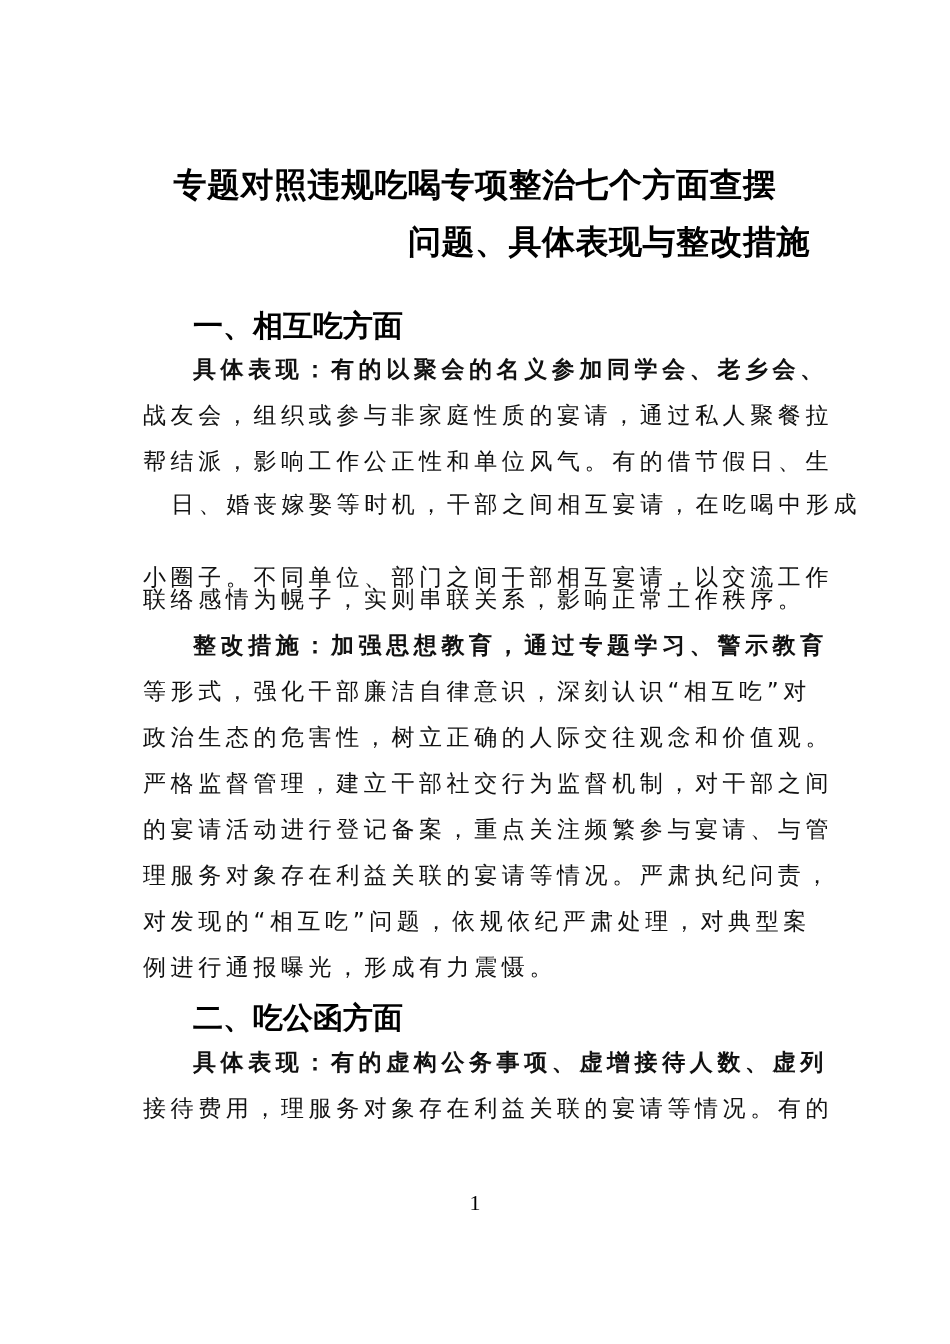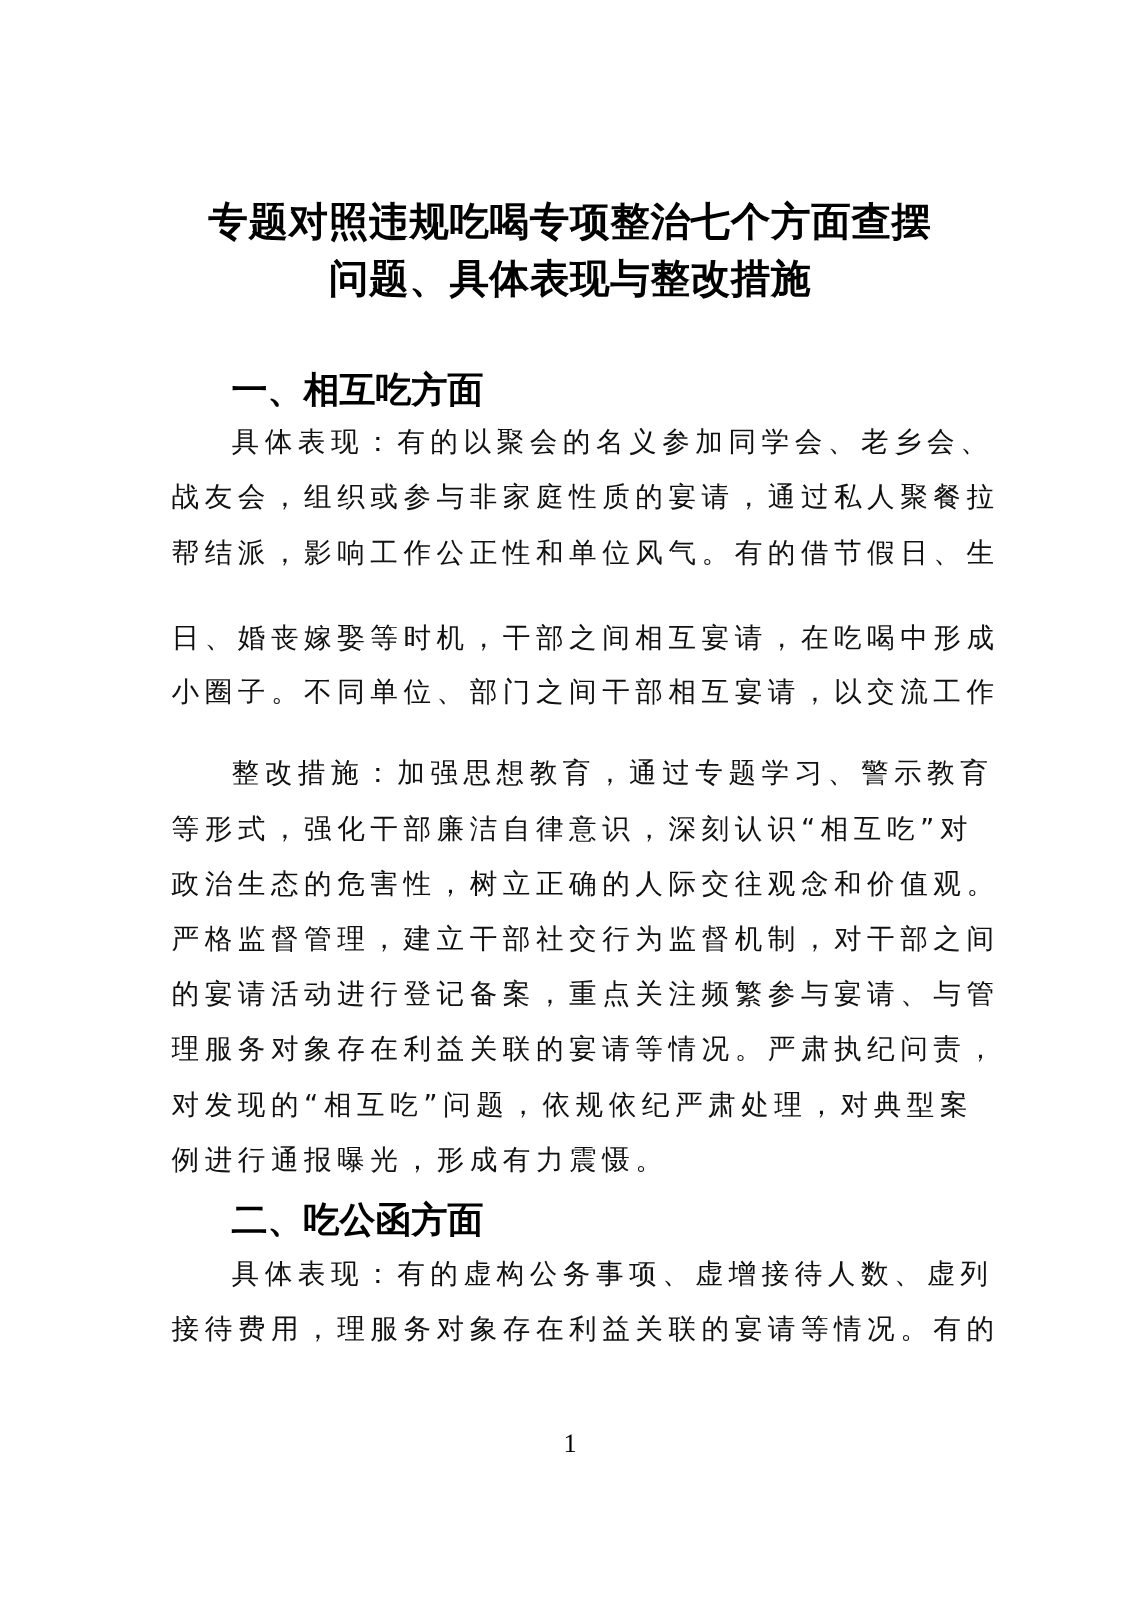--- a/index.html
+++ b/index.html
@@ -5,28 +5,28 @@
     html, body { margin: 0; padding: 0; background: #ffffff; }
     body { width: 950px; height: 1344px; position: relative; overflow: hidden; }
     .page { position: absolute; left: 0; top: 0; width: 796px; height: 1344px; background: #ffffff; }
     .title {
       position: absolute; left: 140px; width: 670px; text-align: center;
       font-family: "DejaVu Serif", "Liberation Serif", serif;
       font-weight: bold; font-size: 33px; color: #000; letter-spacing: 0.5px;
       line-height: 50px;
     }
     .title.l1 { top: 160px; }
-    .title.l2 { top: 207px; }
+    .title.l2 { top: 217px; text-align: right; }
     .line {
       position: absolute; left: 143px; width: 662px;
       font-family: "DejaVu Sans", "Liberation Sans", sans-serif;
       font-size: 23px; color: #111; white-space: nowrap;
       letter-spacing: 4.6px; line-height: 30px;
     }
-    .line.indent { left: 193px; width: 612px; }
+    .line.indent { left: 193px; width: 612px; font-weight: bold; }
     .heading {
       position: absolute; left: 193px;
       font-family: "DejaVu Sans", "Liberation Sans", sans-serif;
       font-size: 30px; color: #000; font-weight: bold; line-height: 30px;
     }
     .pagenum {
       position: absolute; left: 0; width: 950px; top: 1190px; text-align: center;
       font-family: "Liberation Serif", "DejaVu Serif", serif; font-size: 22px; color: #000;
     }
   </style>
@@ -35,22 +35,23 @@
 
 <div class="page">
   <div class="title l1">专题对照违规吃喝专项整治七个方面查摆</div>
   <div class="title l2">问题、具体表现与整改措施</div>
 
   <div class="heading" style="top:311px;">一、相互吃方面</div>
 
   <div class="line indent" style="top:354px;">具体表现：有的以聚会的名义参加同学会、老乡会、</div>
   <div class="line" style="top:400px;">战友会，组织或参与非家庭性质的宴请，通过私人聚餐拉</div>
   <div class="line" style="top:446px;">帮结派，影响工作公正性和单位风气。有的借节假日、生</div>
-  <div class="line" style="top:517px;">日、婚丧嫁娶等时机，干部之间相互宴请，在吃喝中形成</div>
+  <div class="line" style="top:489px;margin-left:28px;">日、婚丧嫁娶等时机，干部之间相互宴请，在吃喝中形成</div>
   <div class="line" style="top:538px;margin-top:24px;">小圈子。不同单位、部门之间干部相互宴请，以交流工作</div>
+  <div class="line" style="top:584px;">联络感情为幌子，实则串联关系，影响正常工作秩序。</div>
 
   <div class="line indent" style="top:630px;">整改措施：加强思想教育，通过专题学习、警示教育</div>
   <div class="line" style="top:676px;">等形式，强化干部廉洁自律意识，深刻认识“相互吃”对</div>
   <div class="line" style="top:722px;">政治生态的危害性，树立正确的人际交往观念和价值观。</div>
   <div class="line" style="top:768px;">严格监督管理，建立干部社交行为监督机制，对干部之间</div>
   <div class="line" style="top:814px;">的宴请活动进行登记备案，重点关注频繁参与宴请、与管</div>
   <div class="line" style="top:860px;">理服务对象存在利益关联的宴请等情况。严肃执纪问责，</div>
   <div class="line" style="top:952px;">例进行通报曝光，形成有力震慑。</div>
   <div class="line" style="top:906px;">对发现的“相互吃”问题，依规依纪严肃处理，对典型案</div>
 

